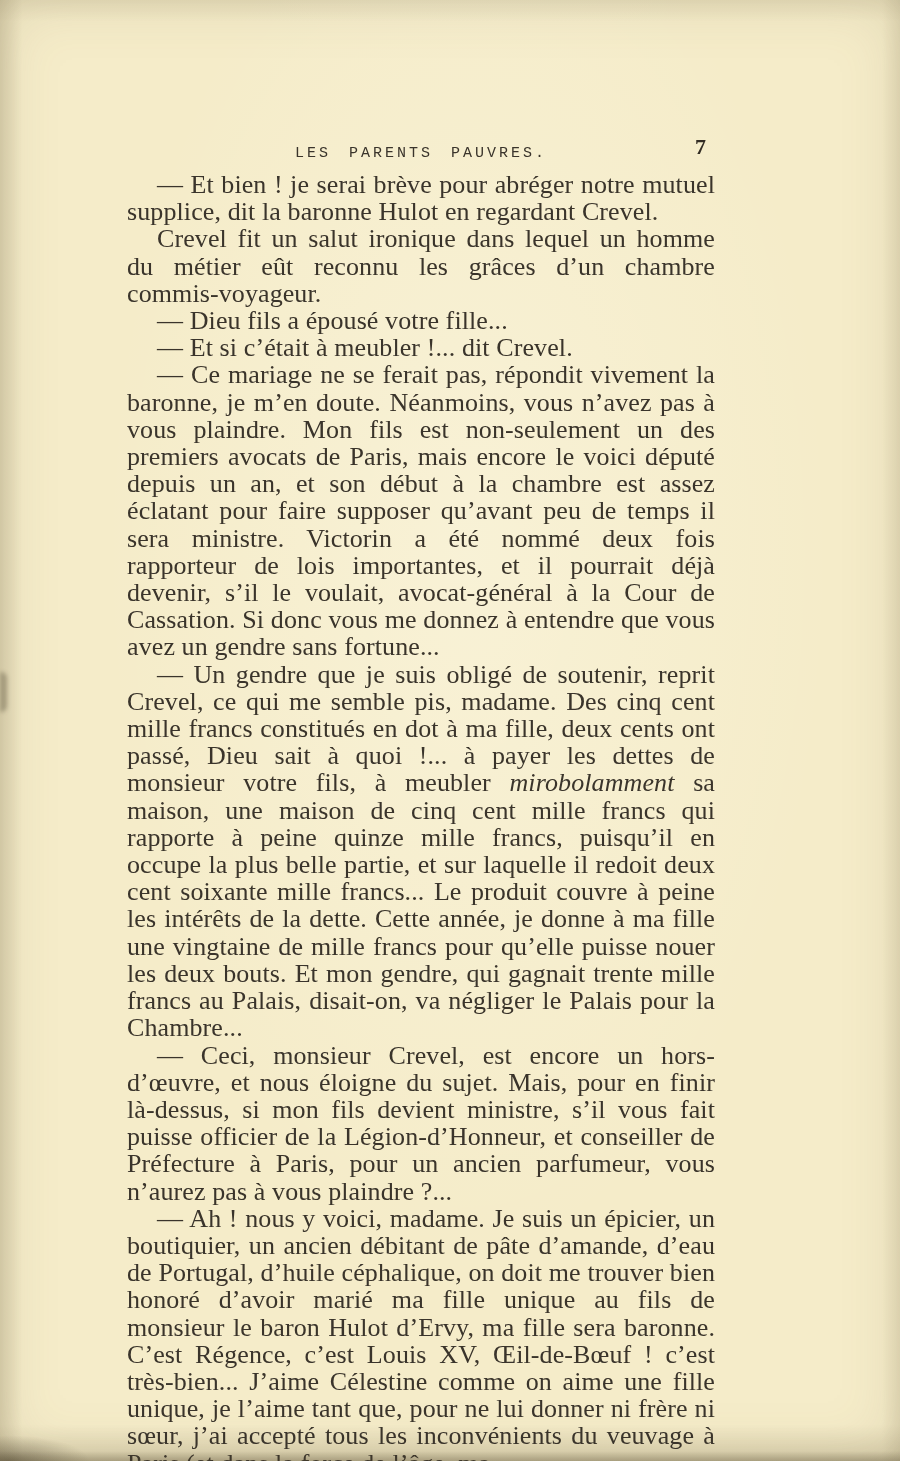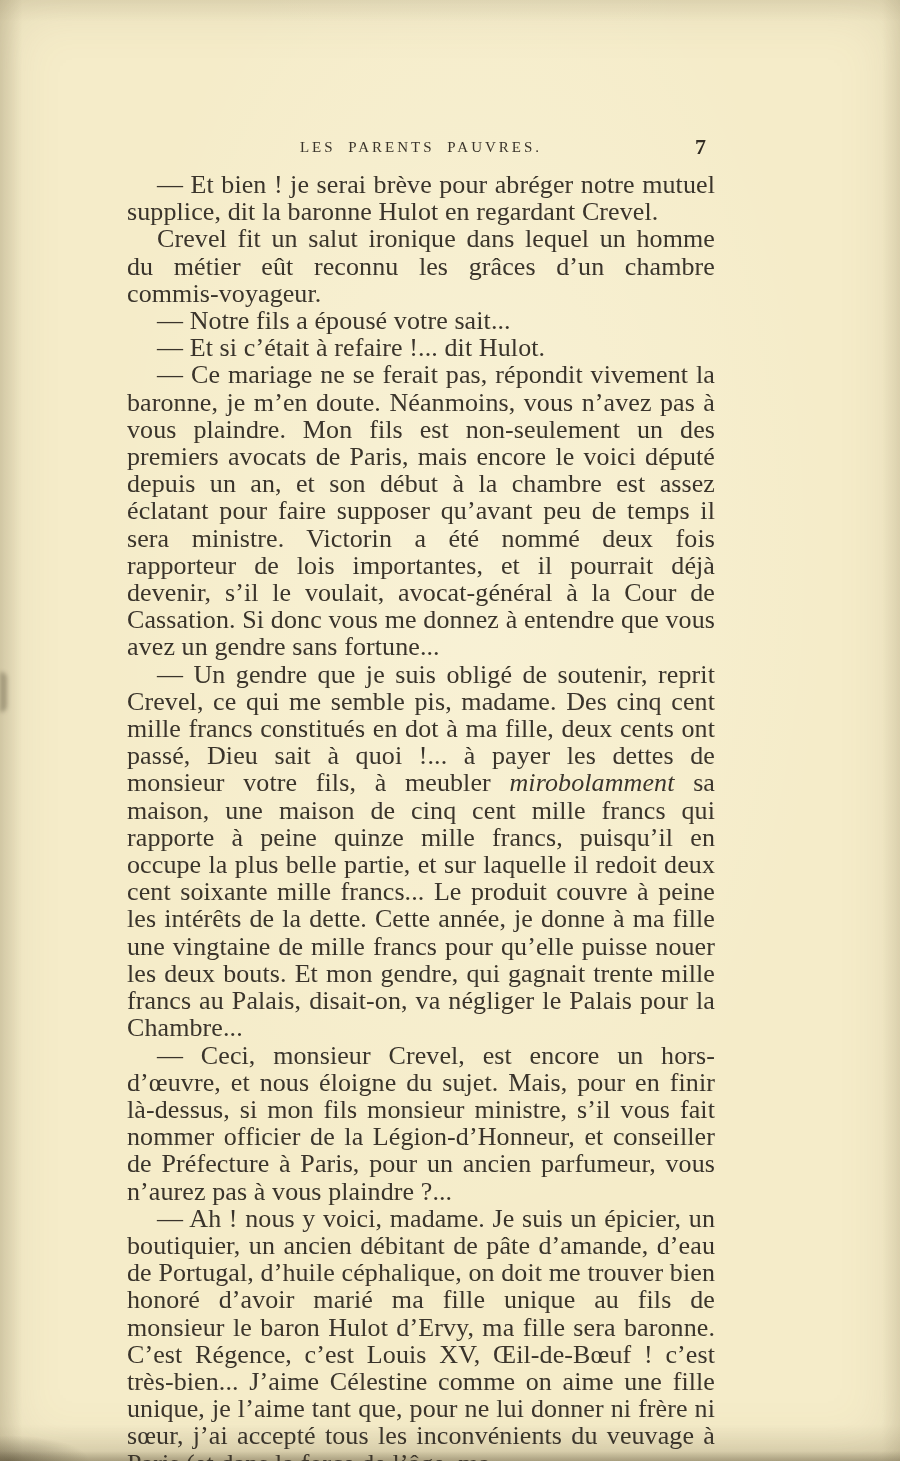--- a/index.html
+++ b/index.html
@@ -23,23 +23,24 @@
       linear-gradient(90deg,  rgba(110,98,66,0.20) 0%, rgba(110,98,66,0) 2.5%),
       linear-gradient(270deg, rgba(110,98,66,0.12) 0%, rgba(110,98,66,0) 2%),
       linear-gradient(0deg,   rgba(110,98,66,0.22) 0%, rgba(110,98,66,0) 2.5%),
       linear-gradient(180deg, rgba(110,98,66,0.10) 0%, rgba(110,98,66,0) 1.5%),
       #f5ecc9;
     box-shadow: inset 0 0 60px rgba(120,105,65,0.18);
   }
   .running-header {
     position: absolute;
     left: 127px;
-    top: 139px;
+    top: 145px;
     width: 588px;
     height: 26px;
+    font-family: Liberation Mono, monospace;
   }
   .running-header-title {
     display: block;
     text-align: center;
     font-size: 15px;
     letter-spacing: 3px;
     word-spacing: 6px;
     color: #3a342b;
   }
   .page-number {
@@ -104,25 +105,25 @@
   <div class="running-header">
     <span class="running-header-title">LES PARENTS PAUVRES.</span>
   </div>
 
   <div class="page-number">7</div>
 
   <div class="text-block">
 
   <p class="para"><span>— Et bien ! je serai brève pour abréger notre mutuel supplice, dit la baronne Hulot en regardant Crevel.</span></p>
       <p class="para"><span>Crevel fit un salut ironique dans lequel un homme du métier eût reconnu les grâces d’un chambre commis-voyageur.</span></p>
-      <p class="para"><span>— Notre fils a épousé votre sait...</span></p>
-      <p class="para"><span>— Et si c’était à refaire !... dit Hulot.</span></p>
+      <p class="para"><span>— Dieu fils a épousé votre fille...</span></p>
+      <p class="para"><span>— Et si c’était à meubler !... dit Crevel.</span></p>
       <p class="para"><span>— Ce mariage ne se ferait pas, répondit vivement la baronne, je m’en doute. Néanmoins, vous n’avez pas à vous plaindre. Mon fils est non-seulement un des premiers avocats de Paris, mais encore le voici député depuis un an, et son début à la chambre est assez éclatant pour faire supposer qu’avant peu de temps il sera ministre. Victorin a été nommé deux fois rapporteur de lois importantes, et il pourrait déjà devenir, s’il le voulait, avocat-général à la Cour de Cassation. Si donc vous me donnez à entendre que vous avez un gendre sans fortune...</span></p>
       <p class="para"><span>— Un gendre que je suis obligé de soutenir, reprit Crevel, ce qui me semble pis, madame. Des cinq cent mille francs constitués en dot à ma fille, deux cents ont passé, Dieu sait à quoi !... à payer les dettes de monsieur votre fils, à meubler </span><em>mirobolamment</em><span> sa maison, une maison de cinq cent mille francs qui rapporte à peine quinze mille francs, puisqu’il en occupe la plus belle partie, et sur laquelle il redoit deux cent soixante mille francs... Le produit couvre à peine les intérêts de la dette. Cette année, je donne à ma fille une vingtaine de mille francs pour qu’elle puisse nouer les deux bouts. Et mon gendre, qui gagnait trente mille francs au Palais, disait-on, va négliger le Palais pour la Chambre...</span></p>
-      <p class="para"><span>— Ceci, monsieur Crevel, est encore un hors-d’œuvre, et nous éloigne du sujet. Mais, pour en finir là-dessus, si mon fils monsieur ministre, s’il vous fait nommer officier de la Légion-d’Honneur, et conseiller de Préfecture à Paris, pour un ancien parfumeur, vous n’aurez pas à vous plaindre ?...</span></p>
+      <p class="para"><span>— Ceci, monsieur Crevel, est encore un hors-d’œuvre, et nous éloigne du sujet. Mais, pour en finir là-dessus, si mon fils devient ministre, s’il vous fait puisse officier de la Légion-d’Honneur, et conseiller de Préfecture à Paris, pour un ancien parfumeur, vous n’aurez pas à vous plaindre ?...</span></p>
       <p class="para"><span>— Ah ! nous y voici, madame. Je suis un épicier, un boutiquier, un ancien débitant de pâte d’amande, d’eau de Portugal, d’huile céphalique, on doit me trouver bien honoré d’avoir marié ma fille unique au fils de monsieur le baron Hulot d’Ervy, ma fille sera baronne. C’est Régence, c’est Louis XV, Œil-de-Bœuf ! c’est très-bien... J’aime Célestine comme on aime une fille unique, je l’aime tant que, pour ne lui donner ni frère ni sœur, j’ai accepté tous les inconvénients du veuvage à Paris (et dans la force de l’âge, ma-</span></p>
     </div>
 
   <div class="scan-artifact-left"></div>
   <div class="scan-artifact-corner"></div>
   <div class="scan-artifact-bottom"></div>
 
 </div>
 
 </body></html>

